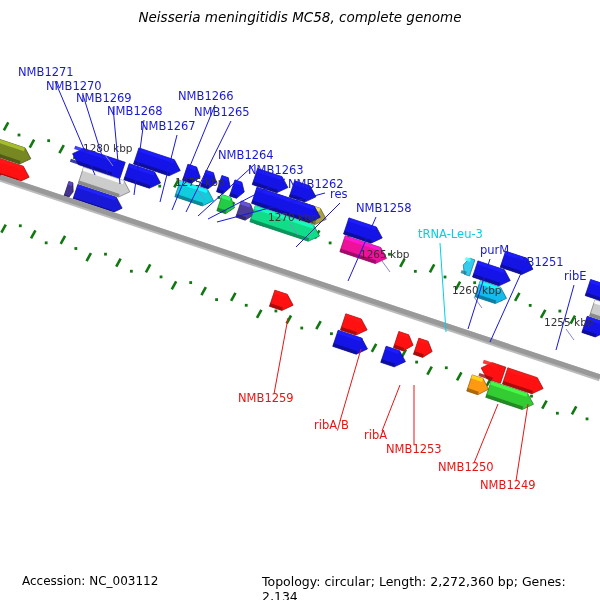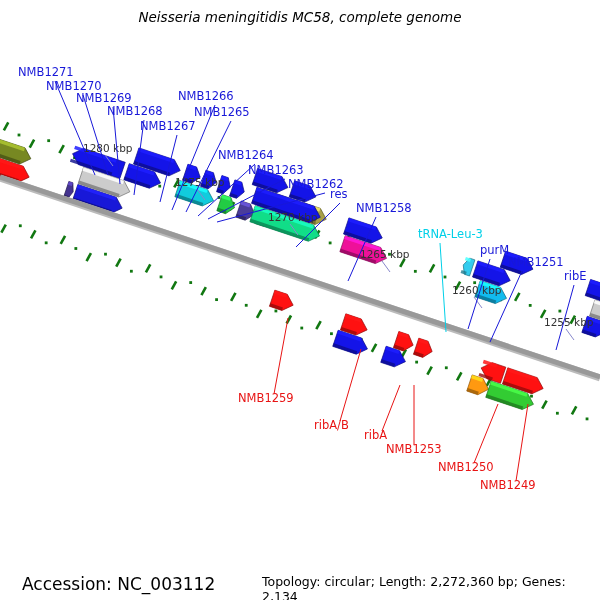--- a/index.html
+++ b/index.html
@@ -9,21 +9,21 @@
     overflow:hidden;position:relative;
   }
   #stage{position:absolute;inset:0;width:600px;height:600px;}
   .title{
     position:absolute;top:9px;left:0;width:600px;text-align:center;
     font-style:italic;font-size:13.5px;color:#000;
   }
   .footer{
     position:absolute;bottom:0;left:0;width:600px;height:34px;
   }
-  .footer .acc{position:absolute;left:22px;top:8px;font-size:17px;color:#000;}
+  .footer .acc{position:absolute;left:22px;top:8px;font-size:12px;color:#000;}
   .footer .topo{position:absolute;left:262px;top:8px;font-size:12.5px;color:#000;}
   svg{position:absolute;left:0;top:0;}
   .lbl{font-size:11.5px;font-family:"DejaVu Sans",sans-serif;}
   .lbl-blue{fill:#1818d8;}
   .lbl-red{fill:#e81414;}
   .lbl-cyan{fill:#00d0e8;}
   .lbl-tick{fill:#333333;font-size:10.5px;}
   .ldr-blue{stroke:#1818d8;stroke-width:1;fill:none;}
   .ldr-red{stroke:#e81414;stroke-width:1;fill:none;}
   .ldr-cyan{stroke:#00d0e8;stroke-width:1;fill:none;}

